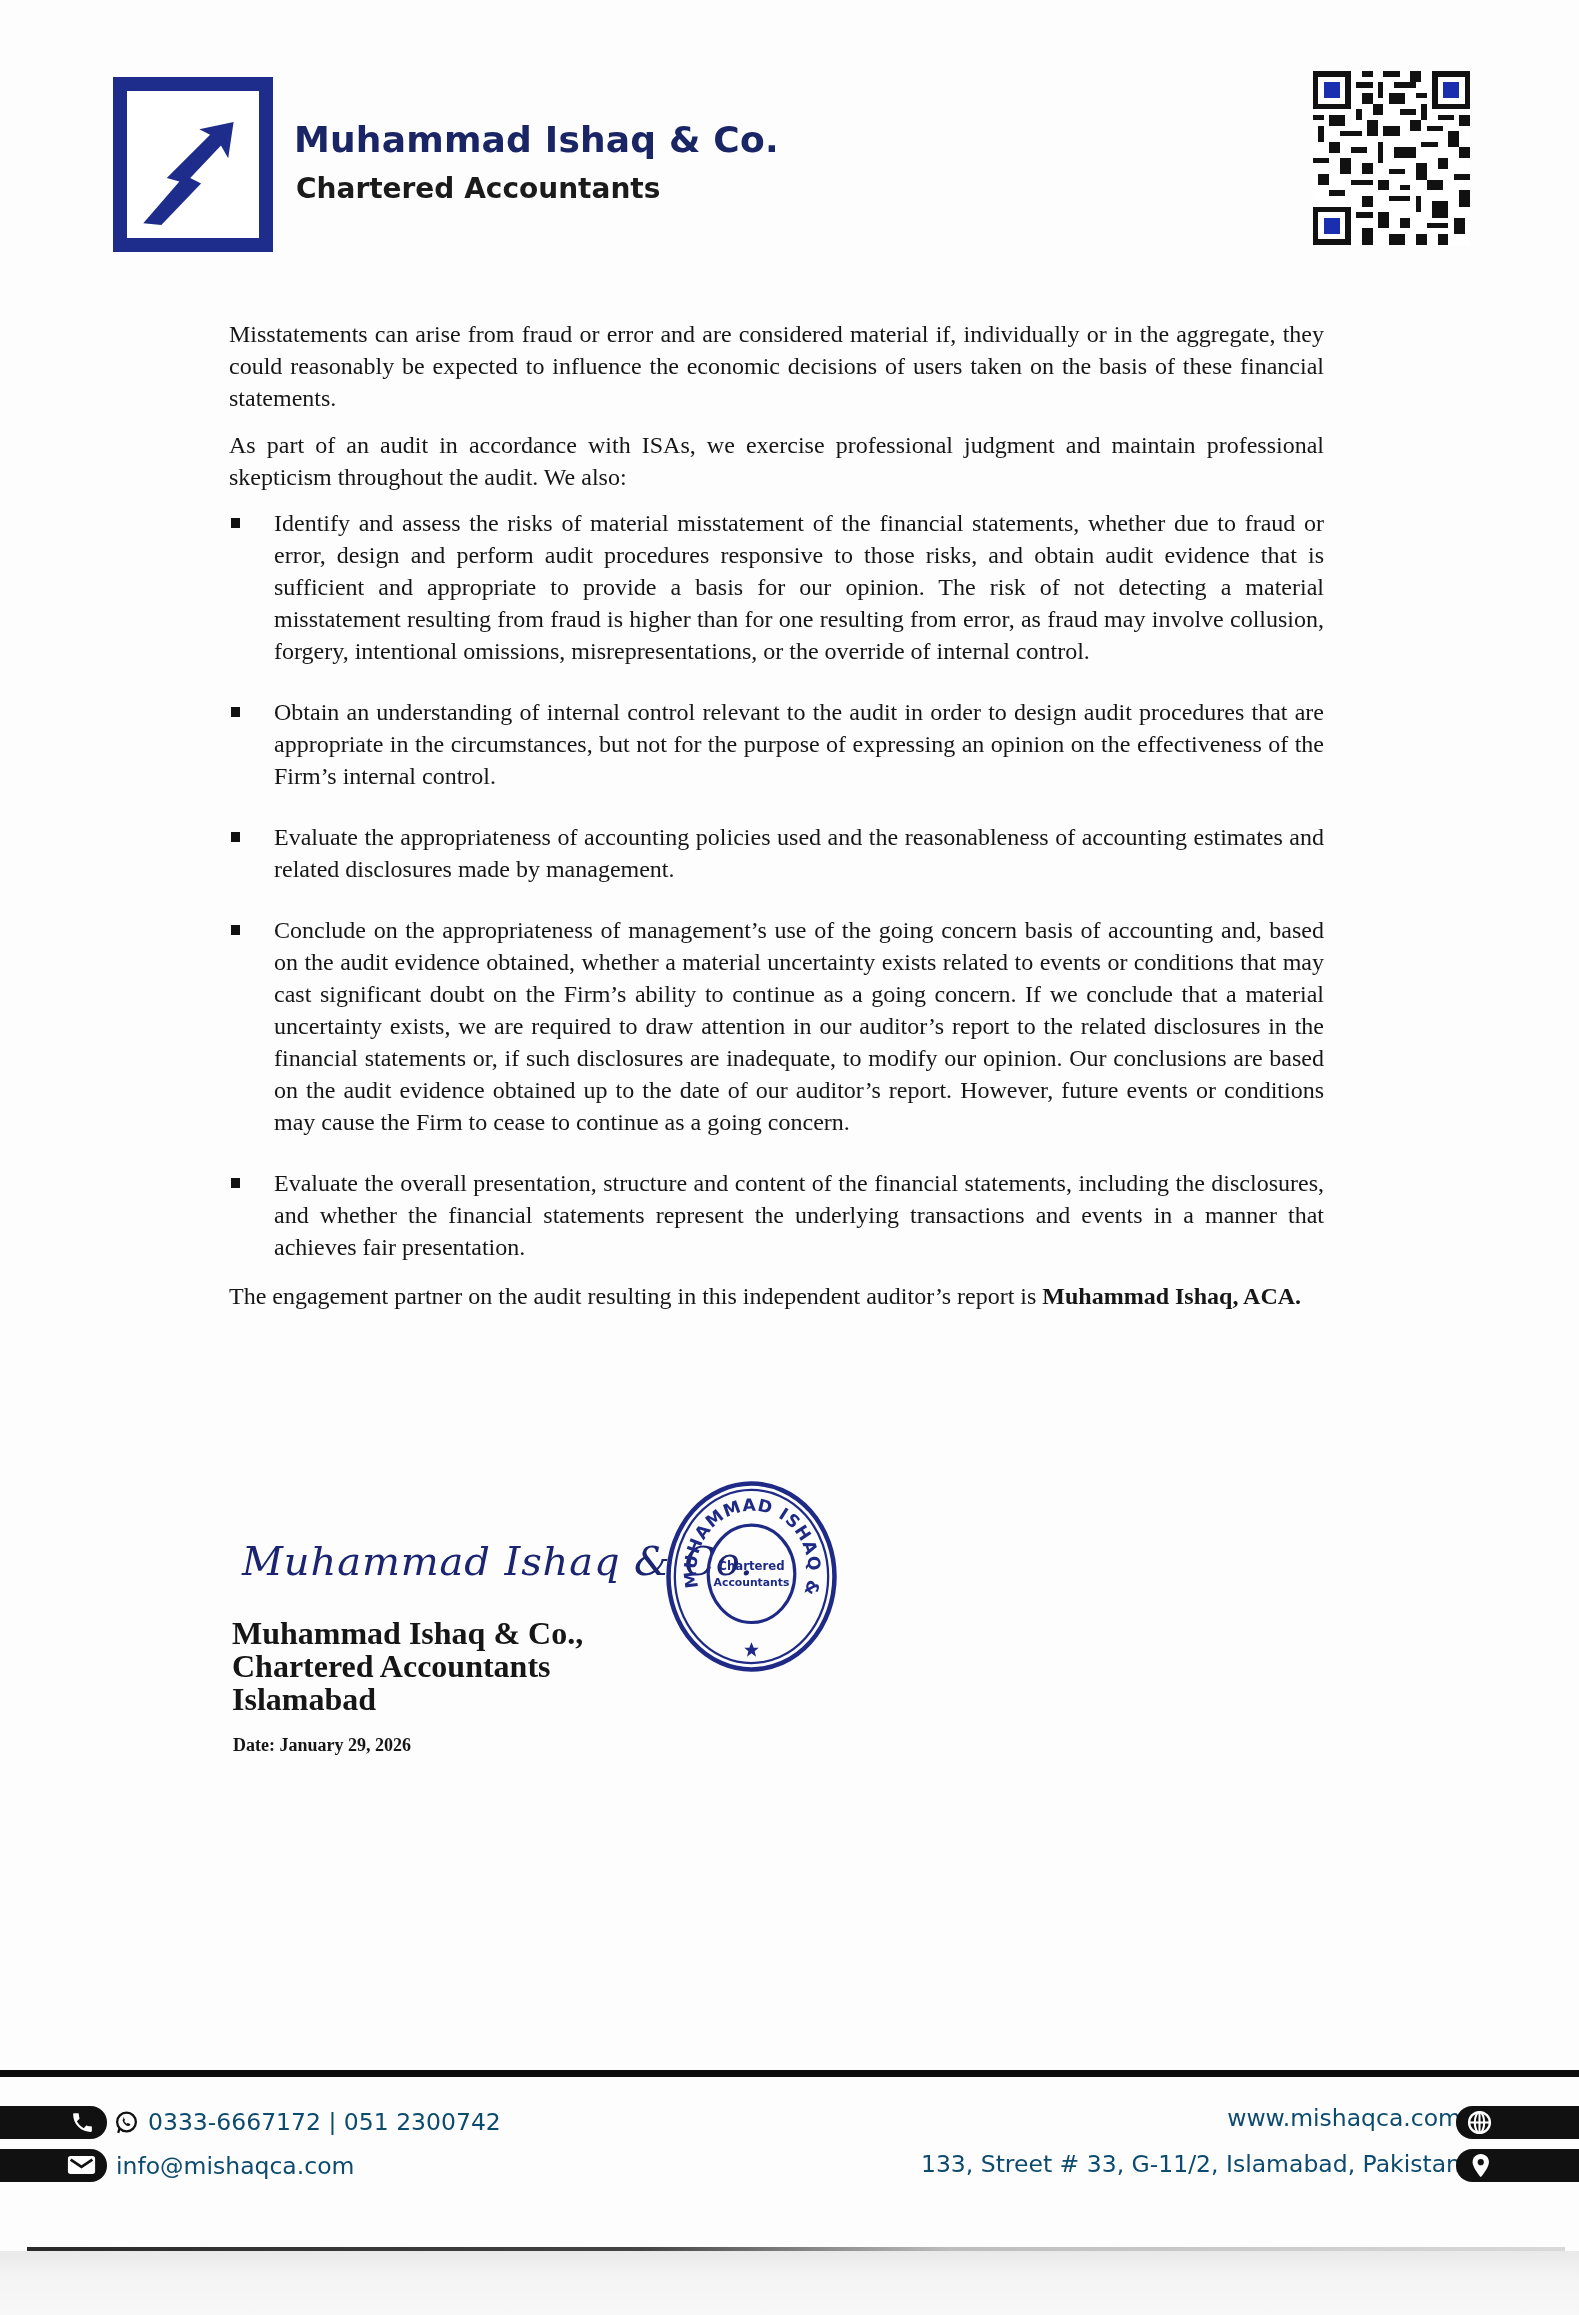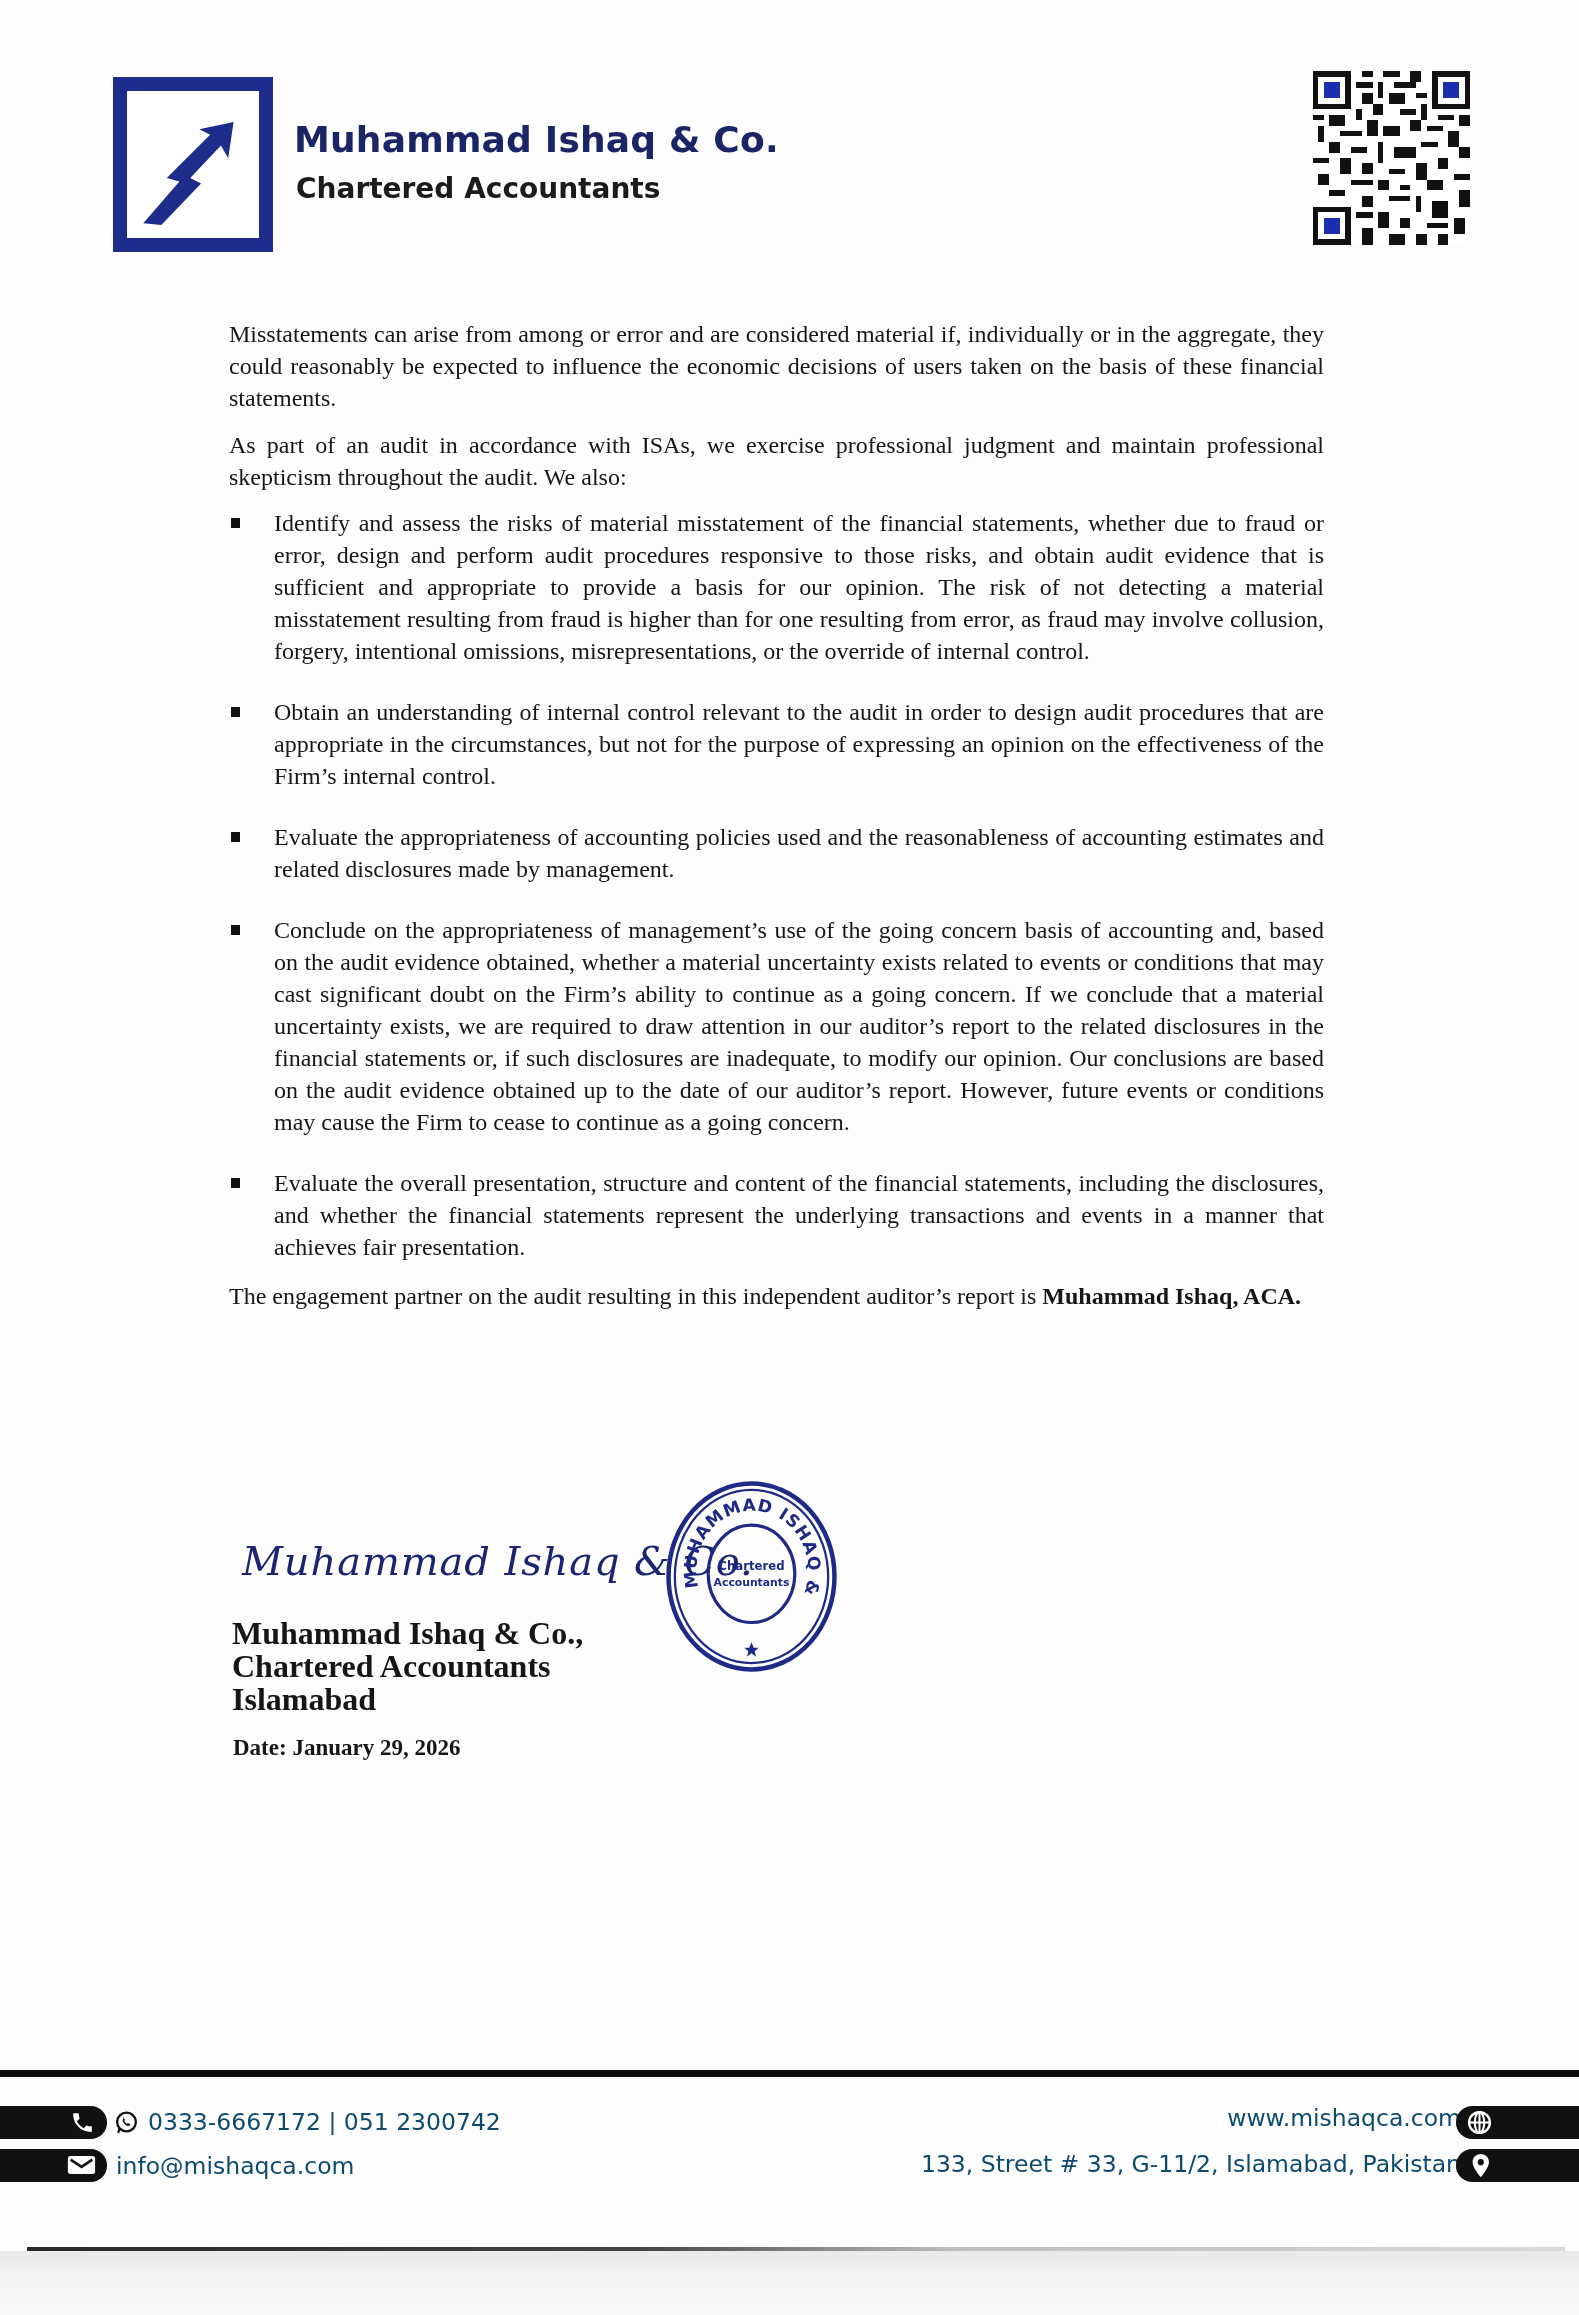--- a/index.html
+++ b/index.html
@@ -43,21 +43,21 @@
 
   
   .signature {
     left:242px; top:1538px; font-family:"DejaVu Serif",serif; font-style:italic;
     font-size:40px; color:#1a2470; white-space:nowrap; letter-spacing:0.9px;
   }
   .sig-block {
     left:232px; top:1617px; font-weight:bold; font-size:32px; line-height:33px;
   }
   .sig-block div { white-space:nowrap; }
-  .date-line { left:233px; top:1735px; font-weight:bold; font-size:23px; white-space:nowrap; }
+  .date-line { left:233px; top:1735px; font-weight:bold; font-size:18px; white-space:nowrap; }
   .stamp { left:664px; top:1476px; width:175px; height:201px; }
 
   
   .footer-rule { left:0; top:2070px; width:1579px; height:7.2px; background:#0d0d0d; }
   .pill {
     height:33px; background:#111; border-radius:0 16.3px 16.3px 0;
   }
   .pill-right { border-radius:16.3px 0 0 16.3px; }
   .pill svg { position:absolute; top:3.6px; }
   .footer-text {
@@ -153,21 +153,21 @@
       <rect x="9" y="29" width="2" height="3"></rect>
         <rect x="14" y="30" width="3" height="2"></rect>
         <rect x="19" y="30" width="2" height="2"></rect>
         <rect x="26" y="27" width="2" height="3"></rect>
         <rect x="23" y="30" width="2" height="2"></rect>
     </g>
   </svg>
 </div>
 
 <div class="abs content">
-  <p>Misstatements can arise from among or error and are considered material if, individually or in the aggregate, they could reasonably be expected to influence the economic decisions of users taken on the basis of these financial statements.</p>
+  <p>Misstatements can arise from fraud or error and are considered material if, individually or in the aggregate, they could reasonably be expected to influence the economic decisions of users taken on the basis of these financial statements.</p>
   <p>As part of an audit in accordance with ISAs, we exercise professional judgment and maintain professional skepticism throughout the audit. We also:</p>
   <ul>
     <li><span class="bullet"></span><span>Identify and assess the risks of material misstatement of the financial statements, whether due to fraud or error, design and perform audit procedures responsive to those risks, and obtain audit evidence that is sufficient and appropriate to provide a basis for our opinion. The risk of not detecting a material misstatement resulting from fraud is higher than for one resulting from error, as fraud may involve collusion, forgery, intentional omissions, misrepresentations, or the override of internal control.</span></li>
     <li><span class="bullet"></span><span>Obtain an understanding of internal control relevant to the audit in order to design audit procedures that are appropriate in the circumstances, but not for the purpose of expressing an opinion on the effectiveness of the Firm’s internal control.</span></li>
     <li><span class="bullet"></span><span>Evaluate the appropriateness of accounting policies used and the reasonableness of accounting estimates and related disclosures made by management.</span></li>
     <li><span class="bullet"></span><span>Conclude on the appropriateness of management’s use of the going concern basis of accounting and, based on the audit evidence obtained, whether a material uncertainty exists related to events or conditions that may cast significant doubt on the Firm’s ability to continue as a going concern. If we conclude that a material uncertainty exists, we are required to draw attention in our auditor’s report to the related disclosures in the financial statements or, if such disclosures are inadequate, to modify our opinion. Our conclusions are based on the audit evidence obtained up to the date of our auditor’s report. However, future events or conditions may cause the Firm to cease to continue as a going concern.</span></li>
     <li><span class="bullet"></span><span>Evaluate the overall presentation, structure and content of the financial statements, including the disclosures, and whether the financial statements represent the underlying transactions and events in a manner that achieves fair presentation.</span></li>
   </ul>
   <p><span>The engagement partner on the audit resulting in this independent auditor’s report is </span><b>Muhammad Ishaq, ACA.</b></p>
 </div>

